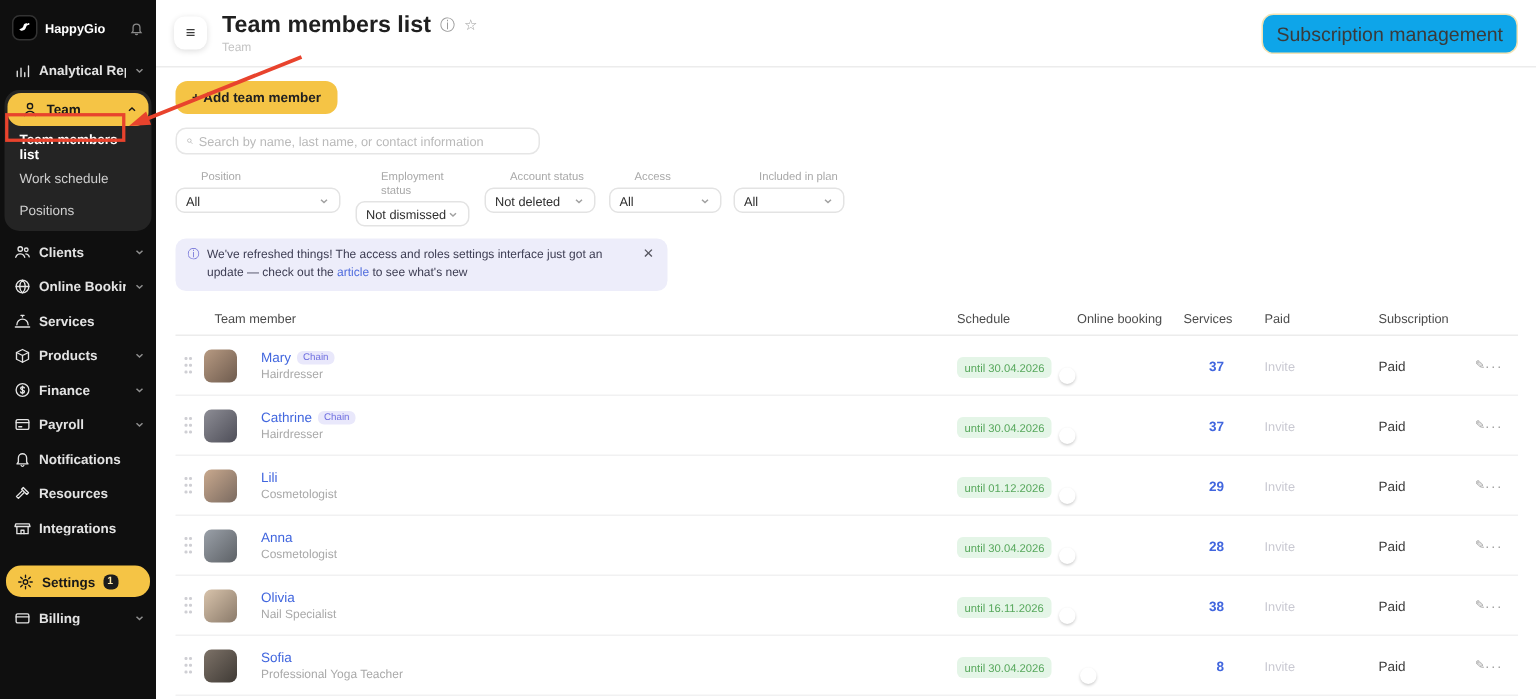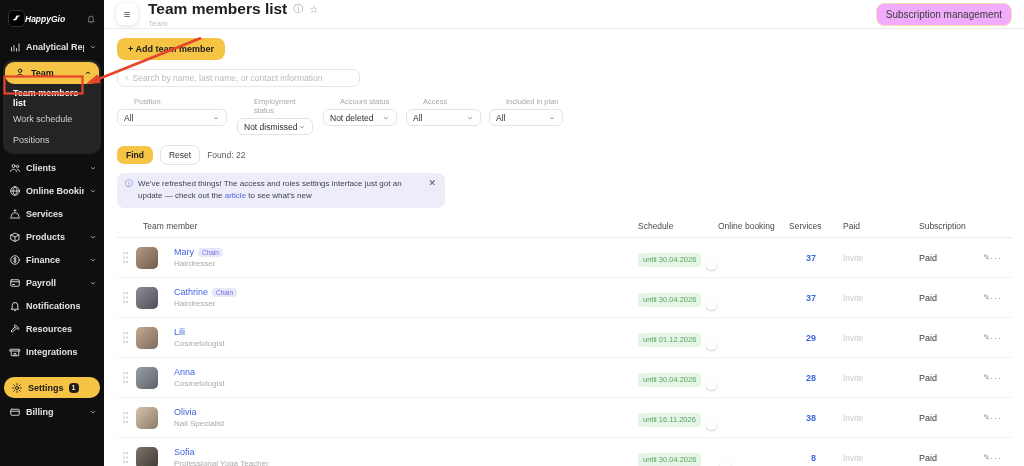--- a/index.html
+++ b/index.html
@@ -2,21 +2,21 @@
 <html><head>
 <meta charset="utf-8">
 <style>
   * { margin:0; padding:0; box-sizing:border-box; }
   html,body { width:1024px; height:466px; overflow:hidden; }
   body { font-family:"Liberation Sans","DejaVu Sans",sans-serif; background:#fff; position:relative; }
   .app { display:flex; width:1024px; height:466px; }
 
   
   .sidebar { width:104px; min-width:104px; background:#0f0f0f; color:#e6e6e6; display:flex; flex-direction:column; padding:6px 0 6px; position:relative; }
-  .sb-head { display:flex; align-items:center; padding:4px 8px 8px;font-style:italic; }
+  .sb-head { display:flex; align-items:center; gap:5px; padding:4px 8px 8px; }
   .logo-tile { width:17px; height:17px; background:#000; border:1px solid #333; border-radius:5px; display:flex; align-items:center; justify-content:center; }
   .logo-tile svg { width:11px; height:11px; }
   .brand { font-size:8.5px; font-weight:700; color:#fff; flex:1; }
   .sb-bell { color:#8a8a8a; display:flex; }
   .sb-bell svg { width:10px; height:10px; }
 
   .nav { display:flex; flex-direction:column; flex:1; }
   .nav-item { display:flex; align-items:center; gap:5px; height:23px; padding:0 7px 0 9px; font-size:9px; font-weight:600; color:#e3e3e3; cursor:pointer; }
   .nav-item .ic { display:flex; width:12px; min-width:12px; }
   .nav-item .ic svg { width:12px; height:12px; }
@@ -38,21 +38,21 @@
 
   
   .main { flex:1; display:flex; flex-direction:column; background:#fff; }
   .topbar { height:45px; border-bottom:1px solid #ececec; display:flex; align-items:center; padding:0 12px; }
   .burger { width:22px; height:22px; border-radius:7px; background:#fff; box-shadow:0 1px 4px rgba(0,0,0,.14); display:flex; align-items:center; justify-content:center; font-size:11px; color:#3a3a3a; cursor:pointer; margin-right:10px; }
   .title-wrap { display:flex; flex-direction:column; }
   .title-line { display:flex; align-items:center; gap:6px; }
   .page-title { font-size:15.5px; font-weight:700; color:#202020; }
   .t-ic { color:#9a9a9a; font-size:10px; cursor:pointer; }
   .crumb { font-size:8px; color:#c4c4c4; margin-top:1px; }
-  .subs-btn { margin-left:auto; background:#f0abfc; border:1px solid #f3e3b4; border-radius:8px; padding:5px 9px; font-size:10px; color:#3a3a3a; cursor:pointer; }
+  .subs-btn { margin-left:auto; background:#0ea5e9; border:1px solid #f3e3b4; border-radius:8px; padding:5px 9px; font-size:13px; color:#3a3a3a; cursor:pointer; }
 
   .content { padding:8px 12px 0 13px; flex:1; }
   .add-btn { display:inline-block; background:#f5c445; border:none; border-radius:8px; padding:6px 11px; font-size:9px; font-weight:600; color:#202020; cursor:pointer; margin-top:1px; font-family:inherit; }
   .search-box { margin-top:9px; width:243px; height:18px; border:1px solid #e6e6e6; border-radius:7px; display:flex; align-items:center; padding:0 6px; gap:4px; }
   .search-box .mag { color:#b5b5b5; font-size:8px; transform:scaleX(-1); }
   .search-box input { border:none; outline:none; flex:1; font-size:8.5px; color:#333; font-family:inherit; }
   .search-box input::placeholder { color:#b9b9b9; }
 
   .filters { display:flex; margin-top:10px; }
   .filter { display:flex; flex-direction:column; }
@@ -376,25 +376,20 @@
       <span class="fv">All</span>
               <span class="chev">
                 <svg viewBox="0 0 24 24" fill="none" stroke="currentColor" stroke-width="3">
                   <path d="M6 9.5l6 5.5 6-5.5"></path>
                 </svg>
               </span>
             </div>
           </div>
         </div>
 
-      <div class="find-row">
-        <button class="find-btn">Find</button>
-        <button class="reset-btn">Reset</button>
-        <span class="found">Found: 22</span>
-      </div>
 
       <div class="banner">
         <span class="info-i">ⓘ</span>
         <span class="b-text">
           <span>We've refreshed things! The access and roles settings interface just got an update — check out the</span>
           <a>article</a>
           <span>to see what's new</span>
         </span>
         <span class="close-x">✕</span>
       </div>

